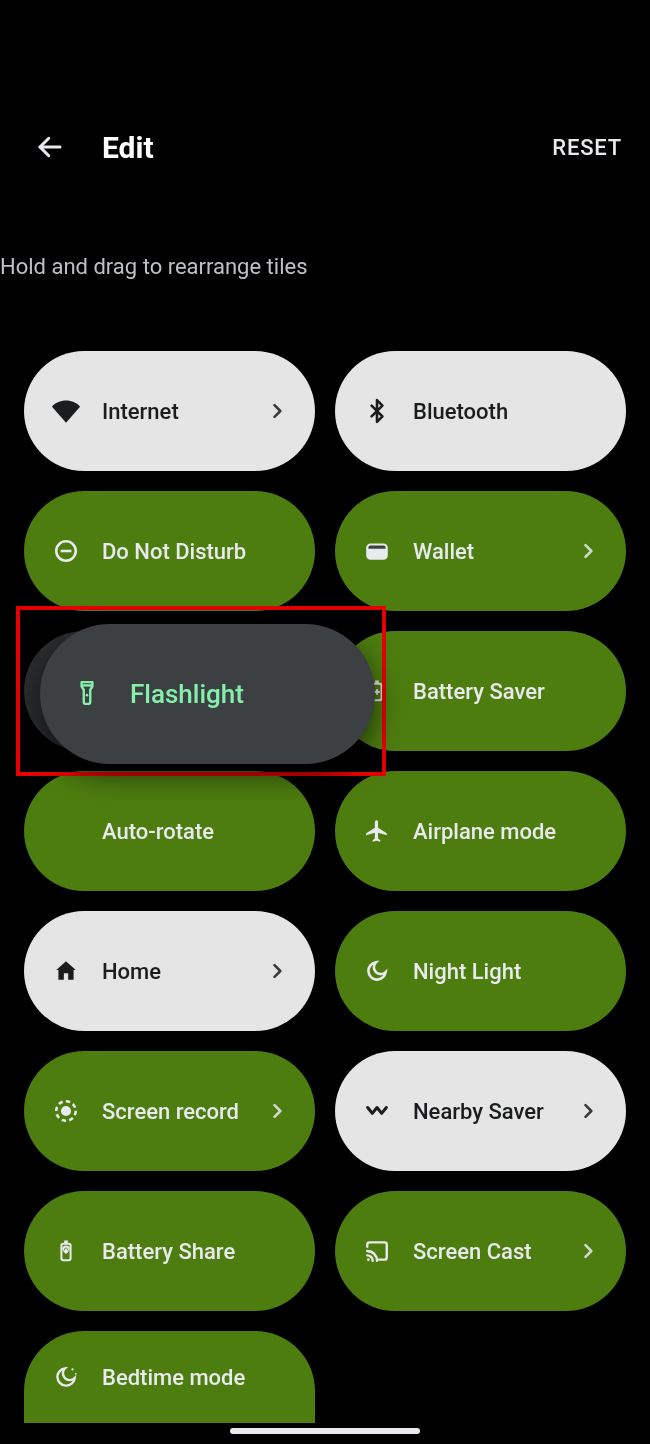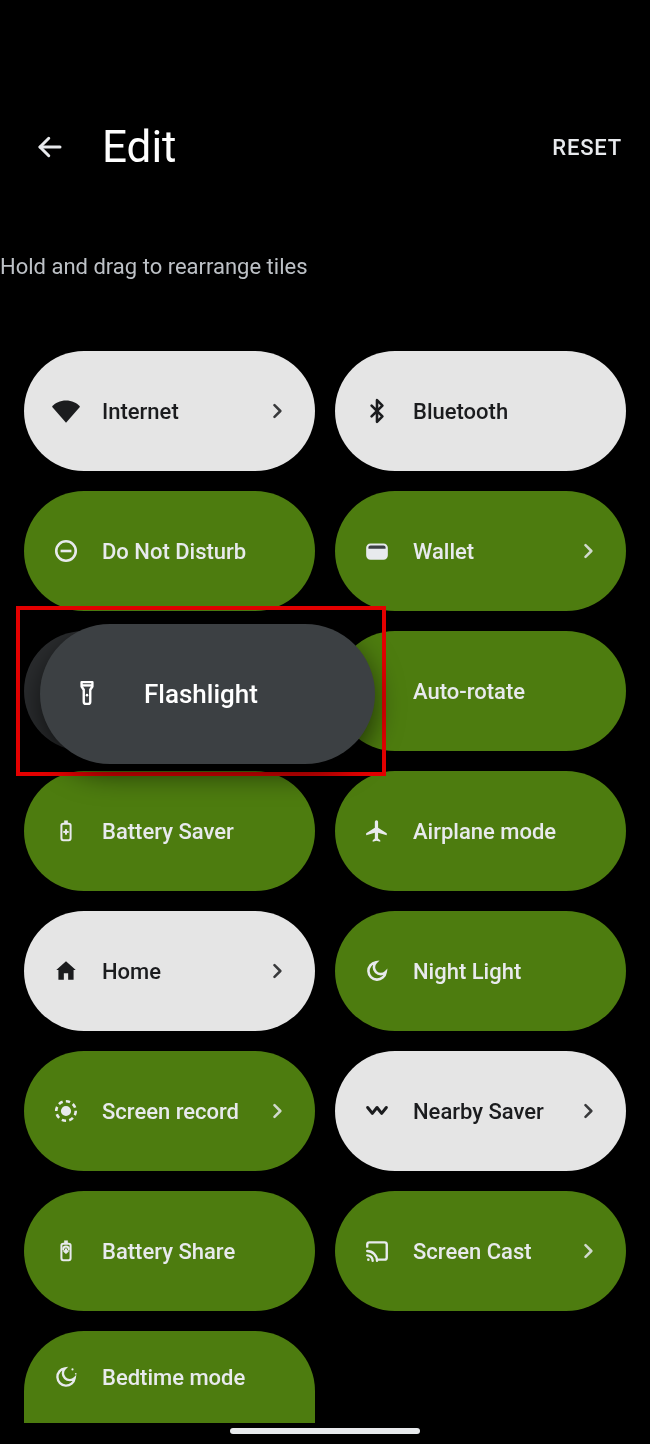--- a/index.html
+++ b/index.html
@@ -18,22 +18,22 @@
     height: 70px;
     margin-top: 112px;
   }
   .back {
     width: 44px; height: 44px;
     display: flex; align-items: center; justify-content: center;
     color: #e8eaed;
     cursor: pointer;
   }
   .title {
-    font-size: 44px;
-    font-weight: 400;
+    font-size: 30px;
+    font-weight: 700;
     margin-left: 30px;
     color: #fff;
     flex: 1;
   }
   .reset {
     font-size: 22px;
     font-weight: 500;
     letter-spacing: 0.8px;
     color: #e8eaed;
     cursor: pointer;
@@ -100,23 +100,23 @@
   .drag-tile {
     position: absolute;
     left: 20px;
     top: 14px;
     width: 335px;
     height: 140px;
     border-radius: 70px;
     background: #3c4043;
     display: flex;
     align-items: center;
-    gap: 40px;
+    gap: 26px;
     padding: 0 34px;
-    color: #ffffff;
+    color: #86efac;
     font-size: 26px;
     font-weight: 500;
     box-shadow: 0 10px 28px rgba(0,0,0,0.6);
     pointer-events: auto;
     cursor: grabbing;
   }
   .home-indicator {
     position: absolute;
     bottom: 10px;
     left: 50%;
@@ -194,36 +194,36 @@
     <span class="chev">
       <svg viewBox="0 0 24 24" width="20" height="20" fill="none" stroke="currentColor" stroke-width="3" stroke-linecap="round" stroke-linejoin="round">
           <polyline points="9 5 16 12 9 19"></polyline>
         </svg>
     </span>
   </div>
 
   <div class="tile placeholder"></div>
 
   <div class="tile">
-    <span class="icon" style="visibility:hidden">
-      <svg viewBox="0 0 24 24" width="26" height="26"></svg>
-    </span>
-    <span class="label">Auto-rotate</span>
-  </div>
-
-  <div class="tile">
     <span class="icon">
       <svg viewBox="0 0 24 24" width="22" height="26" fill="none" stroke="currentColor" stroke-width="2.2">
           <rect x="7" y="4" width="10" height="18" rx="2"></rect>
           <line x1="10" y1="2" x2="14" y2="2" stroke-width="3"></line>
           <line x1="12" y1="10" x2="12" y2="16"></line>
           <line x1="9" y1="13" x2="15" y2="13"></line>
         </svg>
     </span>
     <span class="label">Battery Saver</span>
+  </div>
+
+  <div class="tile">
+    <span class="icon" style="visibility:hidden">
+      <svg viewBox="0 0 24 24" width="26" height="26"></svg>
+    </span>
+    <span class="label">Auto-rotate</span>
   </div>
 
   <div class="tile">
     <span class="icon">
       <svg viewBox="0 0 24 24" width="26" height="26" fill="currentColor">
           <path d="M21 16v-2l-8-5V3.5a1.5 1.5 0 0 0-3 0V9l-8 5v2l8-2.5V19l-2 1.5V22l3.5-1 3.5 1v-1.5L13 19v-5.5l8 2.5z"></path>
         </svg>
     </span>
     <span class="label">Airplane mode</span>
   </div>

